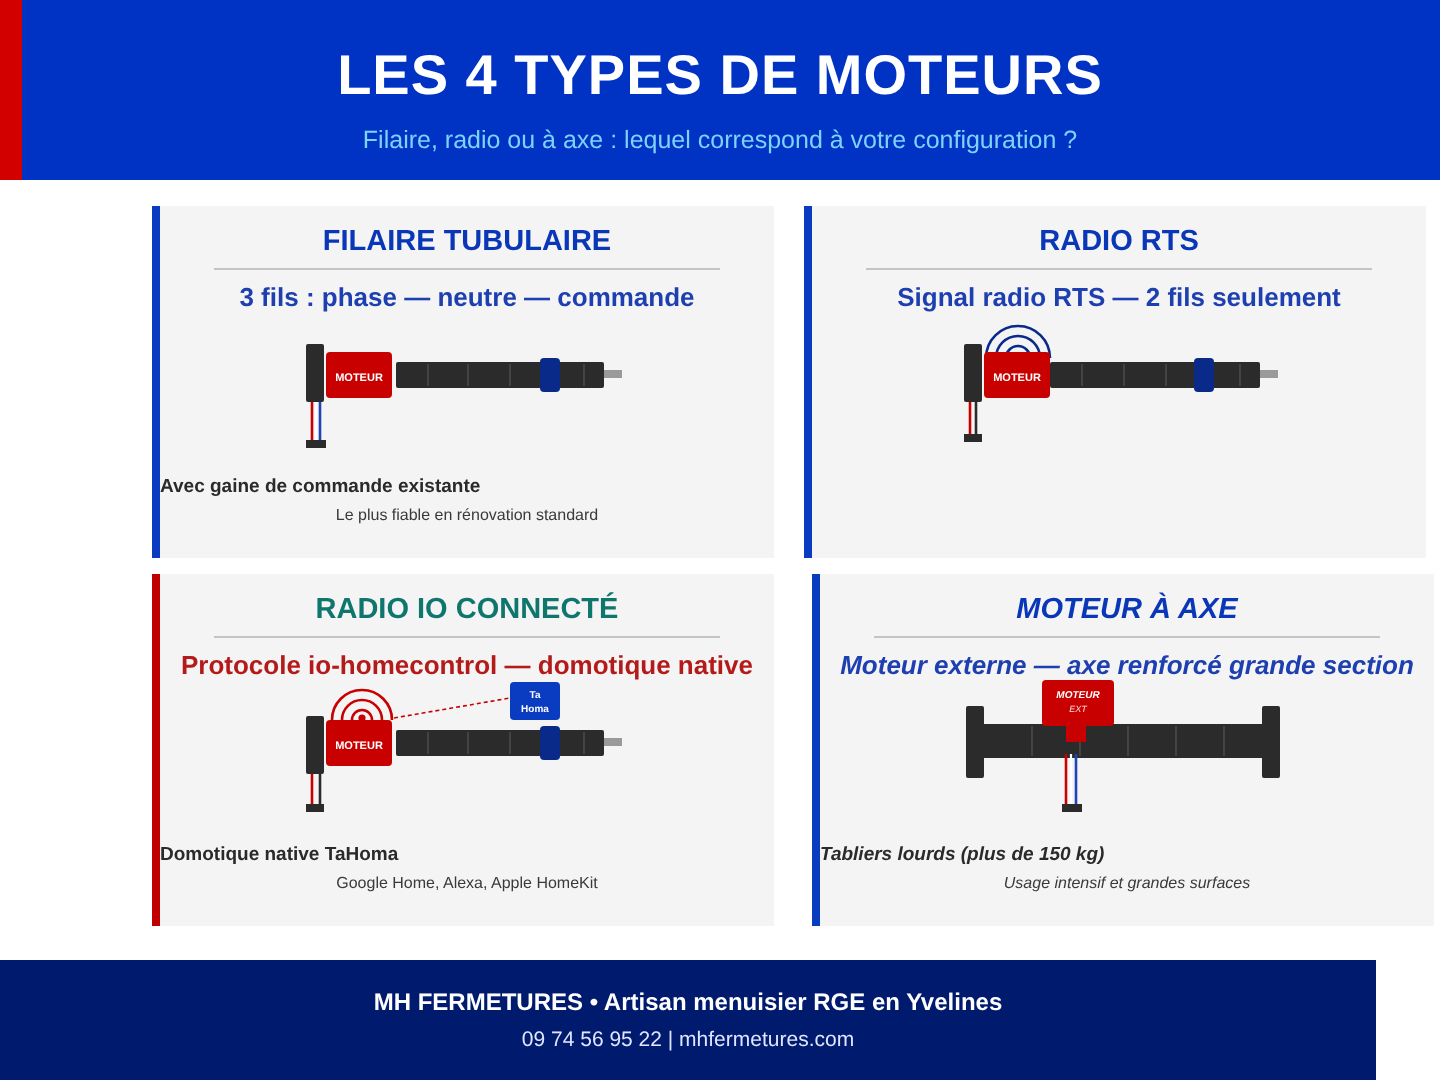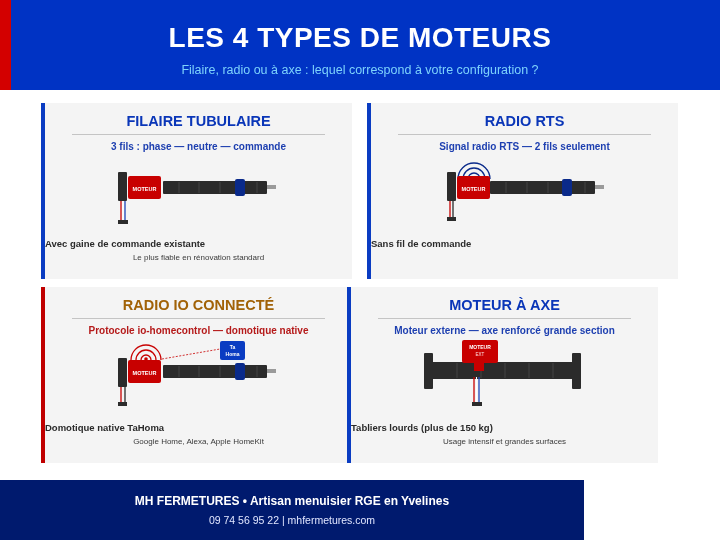--- a/index.html
+++ b/index.html
@@ -10,45 +10,46 @@
       position: absolute; left: 0; top: 0; width: 720px; height: 90px;
       background: #0033c4; text-align: center; color: #ffffff;
     }
     .header .accent { position: absolute; left: 0; top: 0; width: 11px; height: 90px; background: #d30000; }
     .header h1 { position: absolute; left: 0; right: 0; top: 22px; font-size: 28px; font-weight: bold; letter-spacing: 0.5px; }
     .header .sub { position: absolute; left: 0; right: 0; top: 63px; font-size: 12.5px; color: #7dd3fc; }
 
     .card {
       position: absolute; width: 311px; height: 176px; background: #f4f4f4;
       border-left: 4px solid #0a3cc2;
+      margin-left: 35px;
     }
     .card.red { border-left-color: #c00000; }
     .card .title {
       position: absolute; left: 0; right: 0; top: 10px; text-align: center;
       font-size: 14.5px; font-weight: bold; color: #0a36b8;
     }
-    .card.red .title { color: #a16207; }
+    .card.red .title { color: #0f766e; }
     .card .rule { position: absolute; left: 27px; right: 27px; top: 31px; height: 1px; background: #c4c4c4; }
     .card .tag {
       position: absolute; left: 0; right: 0; top: 38px; text-align: center;
-      font-size: 10px; font-weight: bold; color: #1d3fb0;
+      font-size: 13px; font-weight: bold; color: #1d3fb0;
     }
     .card.red .tag { color: #b51a1a; }
     .card .diagram { position: absolute; left: 0; top: 50px; width: 307px; height: 80px; }
     .card .caption {
       position: absolute; left: 0; right: 0; top: 135px; 
       font-size: 9.5px; font-weight: bold; color: #2a2a2a;
     }
     .card .detail {
       position: absolute; left: 0; right: 0; top: 150px; text-align: center;
       font-size: 8px; color: #3a3a3a;
     }
 
     .footer {
-      position: absolute; left: 0; top: 480px; width: 584px; height: 60px;
+      position: absolute; left: 0; top: 480px; width: 688px; height: 60px;
       background: #001a6e; text-align: center; color: #ffffff;
     }
     .footer .brand { position: absolute; left: 0; right: 0; top: 14px; font-size: 12px; font-weight: bold; }
     .footer .contact { position: absolute; left: 0; right: 0; top: 34px; font-size: 10.5px; color: #e0e6ff; }
 
     svg text { font-family: "Liberation Sans", sans-serif; }
   </style>
 </head>
 <body>
 
@@ -108,21 +109,20 @@
     <line x1="135" y1="29" x2="135" y2="40" stroke="#555" stroke-width="0.6"></line>
     <line x1="156" y1="29" x2="156" y2="40" stroke="#555" stroke-width="0.6"></line>
     <line x1="177" y1="29" x2="177" y2="40" stroke="#555" stroke-width="0.6"></line>
     <line x1="198" y1="29" x2="198" y2="40" stroke="#555" stroke-width="0.6"></line>
     <line x1="214" y1="29" x2="214" y2="40" stroke="#555" stroke-width="0.6"></line>
     <rect x="224" y="32" width="9" height="4" fill="#9a9a9a"></rect>
     <rect x="191" y="26" width="10" height="17" rx="2" fill="#0a2a8a"></rect>
     <rect x="86" y="23" width="33" height="23" rx="2" fill="#c80000"></rect>
     <text x="102.5" y="37.5" text-anchor="middle" font-size="5.5" font-weight="bold" fill="#ffffff">MOTEUR</text>
   </svg>
-  <div class="caption">Sans fil de commande</div>
 </div>
 
 <div class="card red" style="left:41px; top:287px;">
   <div class="title">RADIO IO CONNECTÉ</div>
   <div class="rule"></div>
   <div class="tag">Protocole io-homecontrol — domotique native</div>
   <svg class="diagram" viewBox="0 0 307 80">
 
     <g>
       <path d="M86,23 A15,15 0 0 1 116,23" fill="none" stroke="#c80000" stroke-width="1.3"></path>
@@ -150,21 +150,21 @@
     <line x1="212" y1="29" x2="212" y2="40" stroke="#555" stroke-width="0.6"></line>
     <rect x="222" y="32" width="9" height="4" fill="#9a9a9a"></rect>
     <rect x="190" y="26" width="10" height="17" rx="2" fill="#0a2a8a"></rect>
     <rect x="83" y="23" width="33" height="23" rx="2" fill="#c80000"></rect>
     <text x="99.5" y="37.5" text-anchor="middle" font-size="5.5" font-weight="bold" fill="#ffffff">MOTEUR</text>
   </svg>
   <div class="caption">Domotique native TaHoma</div>
   <div class="detail">Google Home, Alexa, Apple HomeKit</div>
 </div>
 
-<div class="card" style="left:347px; top:287px;">
+<div class="card" style="left:371px; top:287px;font-style:italic;">
   <div class="title">MOTEUR À AXE</div>
   <div class="rule"></div>
   <div class="tag">Moteur externe — axe renforcé grande section</div>
   <svg class="diagram" viewBox="0 0 307 80">
 
     <rect x="73" y="16" width="9" height="36" rx="1" fill="#2b2b2b"></rect>
     <rect x="221" y="16" width="9" height="36" rx="1" fill="#2b2b2b"></rect>
 
     <rect x="82" y="25" width="139" height="17" fill="#2b2b2b"></rect>
     <line x1="106" y1="26" x2="106" y2="41" stroke="#555" stroke-width="0.6"></line>

